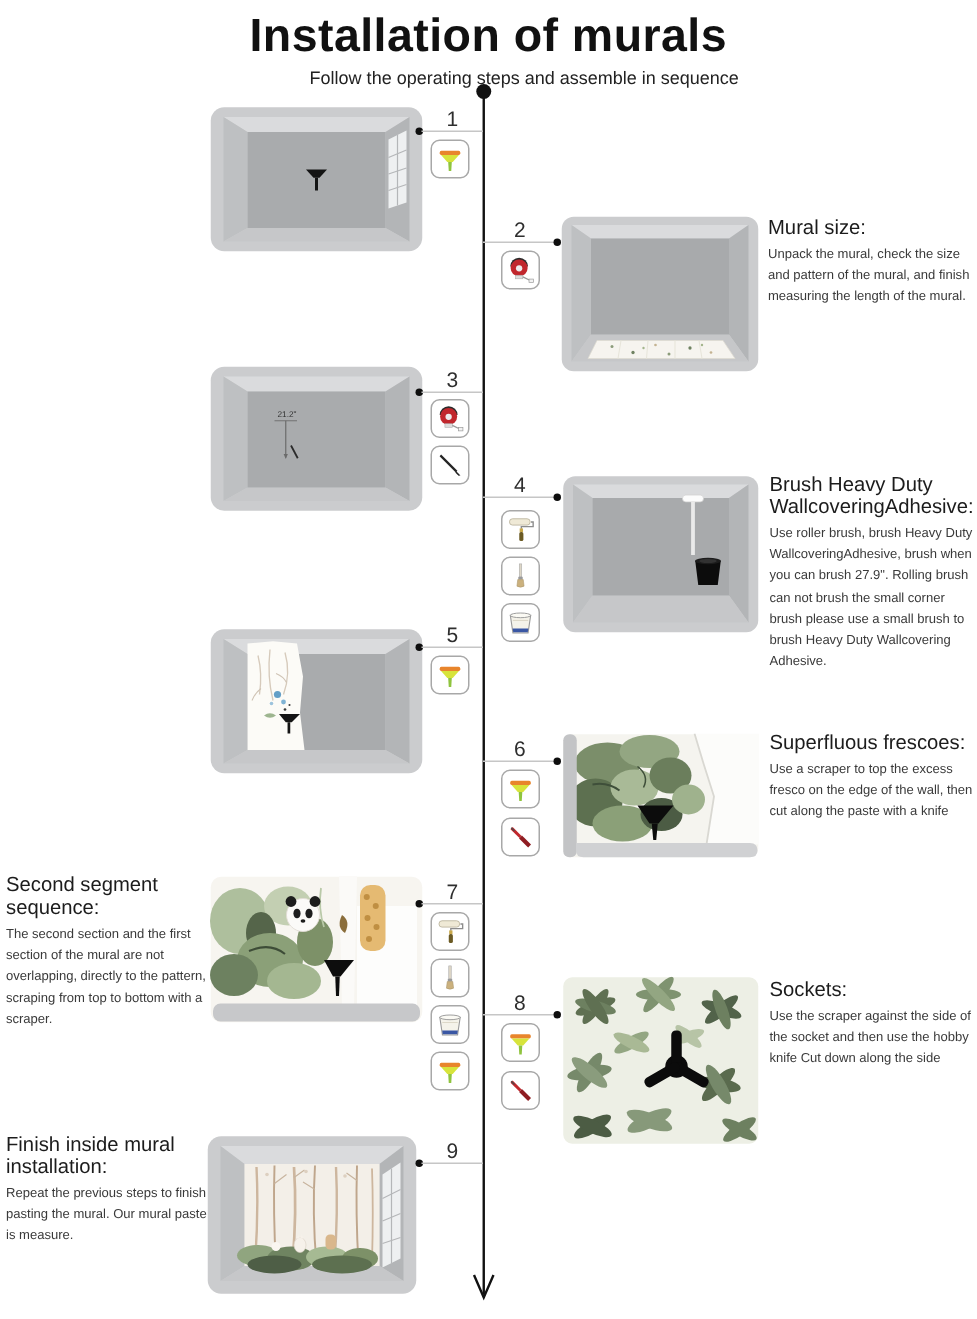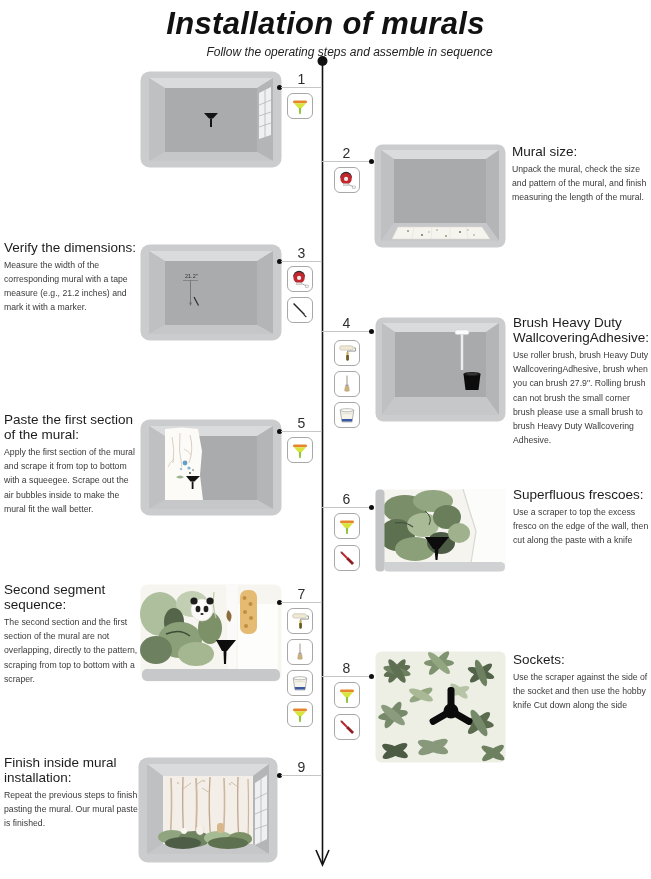--- a/index.html
+++ b/index.html
@@ -1,18 +1,18 @@
 <!DOCTYPE html>
 <html><head>
 <meta charset="utf-8">
 <style>
   html,body{margin:0;padding:0;background:#fff;}
   .page{position:relative;width:651px;height:879px;background:#fff;overflow:hidden;
         font-family:"Liberation Sans",sans-serif;color:#1a1a1a;}
-  .hdr{position:absolute;top:0;left:0;right:0;text-align:center;font-style:italic;}
+  .hdr{position:absolute;top:0;left:0;right:0;text-align:center;}
   .hdr h1{margin:6px 0 0;font-size:31px;font-weight:700;letter-spacing:.3px;color:#111;}
   .hdr p{margin:3px 0 0;font-size:12px;color:#222;padding-left:48px;}
   .txt{position:absolute;}
   .txt h2{margin:0 0 3px;font-size:13.5px;font-weight:400;line-height:1.12;color:#1c1c1c;}
   .txt p{margin:0;font-size:8.7px;line-height:1.62;color:#3a3a3a;}
   .num{position:absolute;font-size:14px;color:#2e2e2e;text-align:center;}
   .conn{position:absolute;height:1px;background:#c6c6c6;}
   .dot{position:absolute;width:5px;height:5px;border-radius:50%;background:#0e0e0e;}
   .ibox{position:absolute;width:26px;height:26px;box-sizing:border-box;border:1px solid #a8a8a8;
         border-radius:6px;background:#fff;display:flex;align-items:center;justify-content:center;}
@@ -136,24 +136,20 @@
   <div class="ibox" style="left:334px;top:167px">
     <svg viewBox="0 0 24 24">
         <use href="#i-tape"></use>
       </svg>
   </div>
   <div class="txt" style="left:512px;top:144px;width:136px">
     <h2>Mural size:</h2>
     <p>Unpack the mural, check the size and pattern of the mural, and finish measuring the length of the mural.</p>
   </div>
 
-  <div class="txt" style="left:4px;top:240px;width:133px">
-    <h2>Verify the dimensions:</h2>
-    <p>Measure the width of the corresponding mural with a tape measure (e.g., 21.2 inches) and mark it with a marker.</p>
-  </div>
   <svg class="scene" style="left:140px;top:244px" width="142" height="97" viewBox="0 0 142 97">
     <rect x="0.5" y="0.5" width="141" height="96" rx="9" fill="#cbccce"></rect>
     <polygon points="9,7 133,7 117,17 25,17" fill="#dadbdd"></polygon>
     <polygon points="9,7 25,17 25,81 9,90" fill="#bec0c2"></polygon>
     <polygon points="133,7 117,17 117,81 133,90" fill="#b3b5b7"></polygon>
     <polygon points="25,81 117,81 133,90 9,90" fill="#c6c7c9"></polygon>
     <rect x="25" y="17" width="92" height="64" fill="#a9abad"></rect>
     <g>
       <text x="45" y="34" font-size="5.5" fill="#2e2e2e" font-family="Liberation Sans, sans-serif">21.2"</text>
       <line x1="43" y1="36.5" x2="58" y2="36.5" stroke="#6b6b6b" stroke-width="0.6"></line>
@@ -210,24 +206,20 @@
   <div class="ibox" style="left:334px;top:402px">
     <svg viewBox="0 0 24 24">
         <use href="#i-bucket"></use>
       </svg>
   </div>
   <div class="txt" style="left:513px;top:315px;width:136px">
     <h2>Brush Heavy Duty WallcoveringAdhesive:</h2>
     <p>Use roller brush, brush Heavy Duty WallcoveringAdhesive, brush when you can brush 27.9". Rolling brush can not brush the small corner brush please use a small brush to brush Heavy Duty Wallcovering Adhesive.</p>
   </div>
 
-  <div class="txt" style="left:4px;top:412px;width:136px">
-    <h2>Paste the first section of the mural:</h2>
-    <p>Apply the first section of the mural and scrape it from top to bottom with a squeegee. Scrape out the air bubbles inside to make the mural fit the wall better.</p>
-  </div>
   <svg class="scene" style="left:140px;top:419px" width="142" height="97" viewBox="0 0 142 97">
     <rect x="0.5" y="0.5" width="141" height="96" rx="9" fill="#cbccce"></rect>
     <polygon points="9,7 133,7 117,17 25,17" fill="#dadbdd"></polygon>
     <polygon points="9,7 25,17 25,81 9,90" fill="#bec0c2"></polygon>
     <polygon points="133,7 117,17 117,81 133,90" fill="#b3b5b7"></polygon>
     <polygon points="25,81 117,81 133,90 9,90" fill="#c6c7c9"></polygon>
     <rect x="25" y="17" width="92" height="64" fill="#a9abad"></rect>
     <g>
       <polygon points="25,10 42,8.5 58,10 62,32 60,56 63,81 25,81" fill="#fcfbf7"></polygon>
       <path d="M32,18 q3,12 1,26" stroke="#d6cabb" stroke-width="0.9" fill="none"></path>
@@ -439,21 +431,21 @@
         <use href="#i-knife"></use>
       </svg>
   </div>
   <div class="txt" style="left:513px;top:652px;width:136px">
     <h2>Sockets:</h2>
     <p>Use the scraper against the side of the socket and then use the hobby knife Cut down along the side</p>
   </div>
 
   <div class="txt" style="left:4px;top:755px;width:136px">
     <h2>Finish inside mural installation:</h2>
-    <p>Repeat the previous steps to finish pasting the mural. Our mural paste is finished.</p>
+    <p>Repeat the previous steps to finish pasting the mural. Our mural paste is measure.</p>
   </div>
   <svg class="scene" style="left:138px;top:757px" width="140" height="106" viewBox="0 0 140 106">
     <rect x="0.5" y="0.5" width="139" height="105" rx="9" fill="#cbccce"></rect>
     <polygon points="9,7 131,7 115,19 25,19" fill="#dadbdd"></polygon>
     <polygon points="9,7 25,19 25,87 9,97" fill="#bec0c2"></polygon>
     <polygon points="131,7 115,19 115,87 131,97" fill="#b3b5b7"></polygon>
     <polygon points="25,87 115,87 131,97 9,97" fill="#c6c7c9"></polygon>
     <g>
       <rect x="25" y="19" width="90" height="68" fill="#f3efe8"></rect>
       <path d="M33,21 q1.5,30 -1,64" stroke="#cdb69e" stroke-width="1.6" fill="none"></path>

